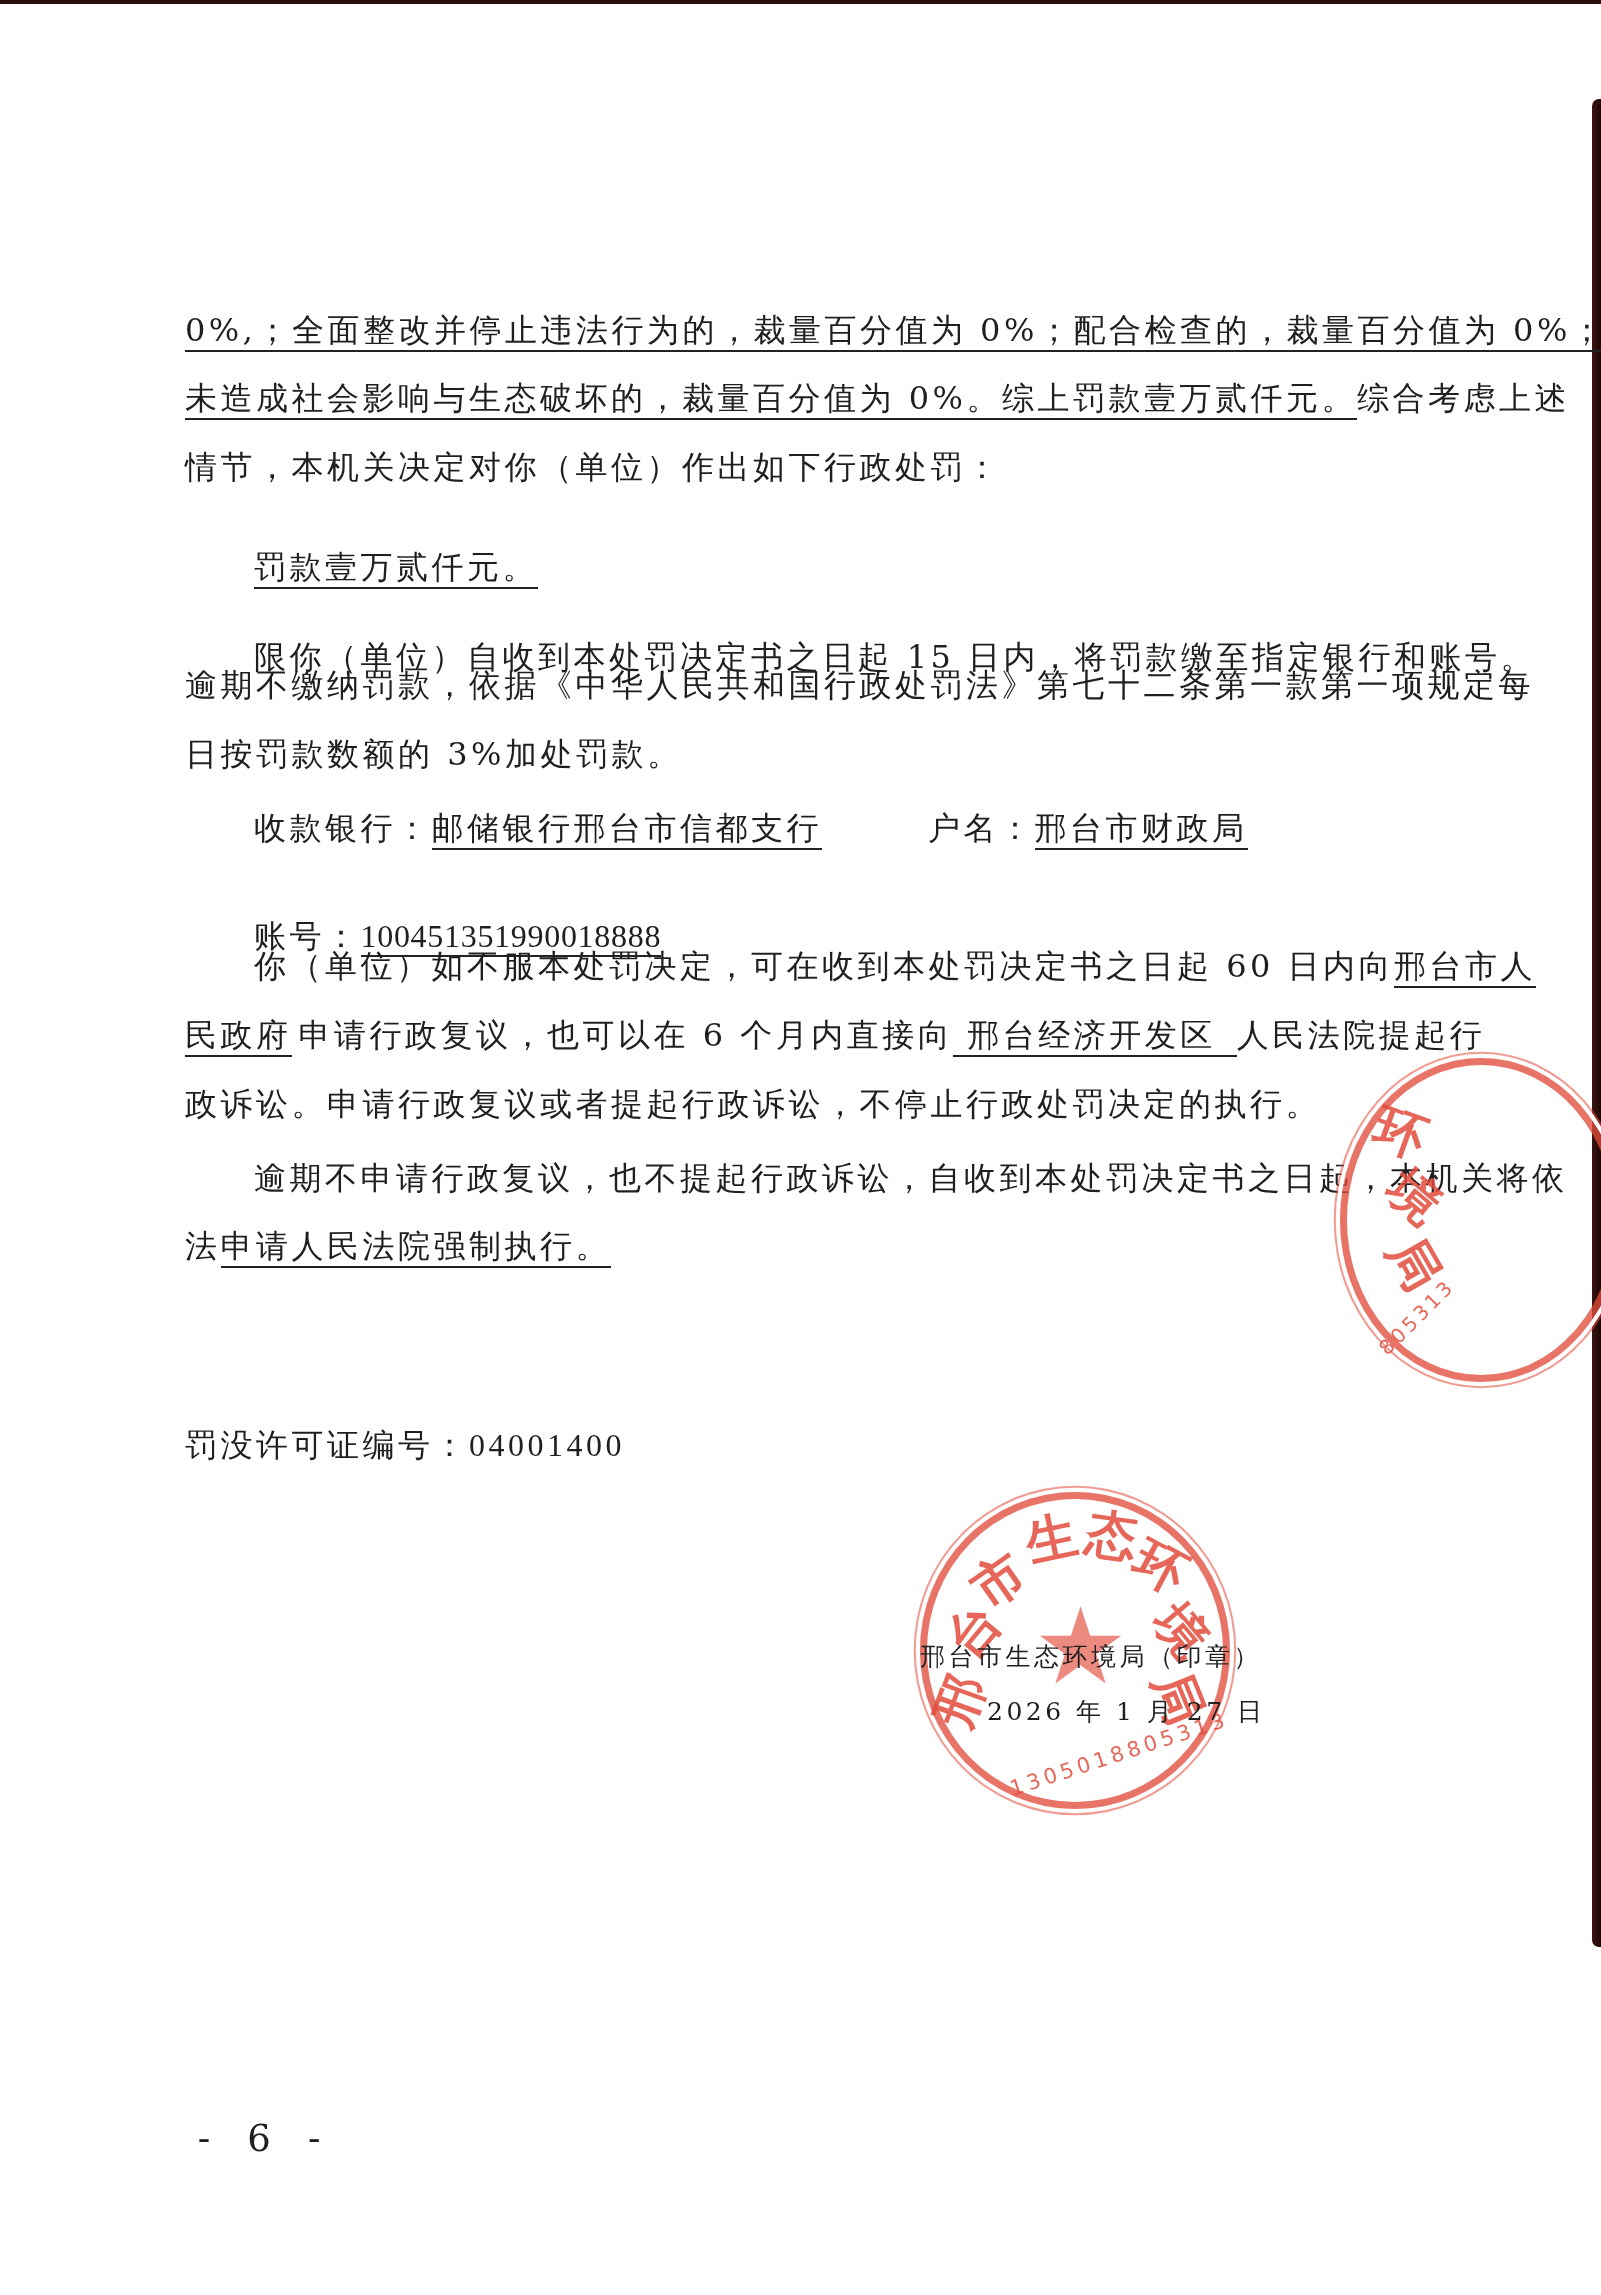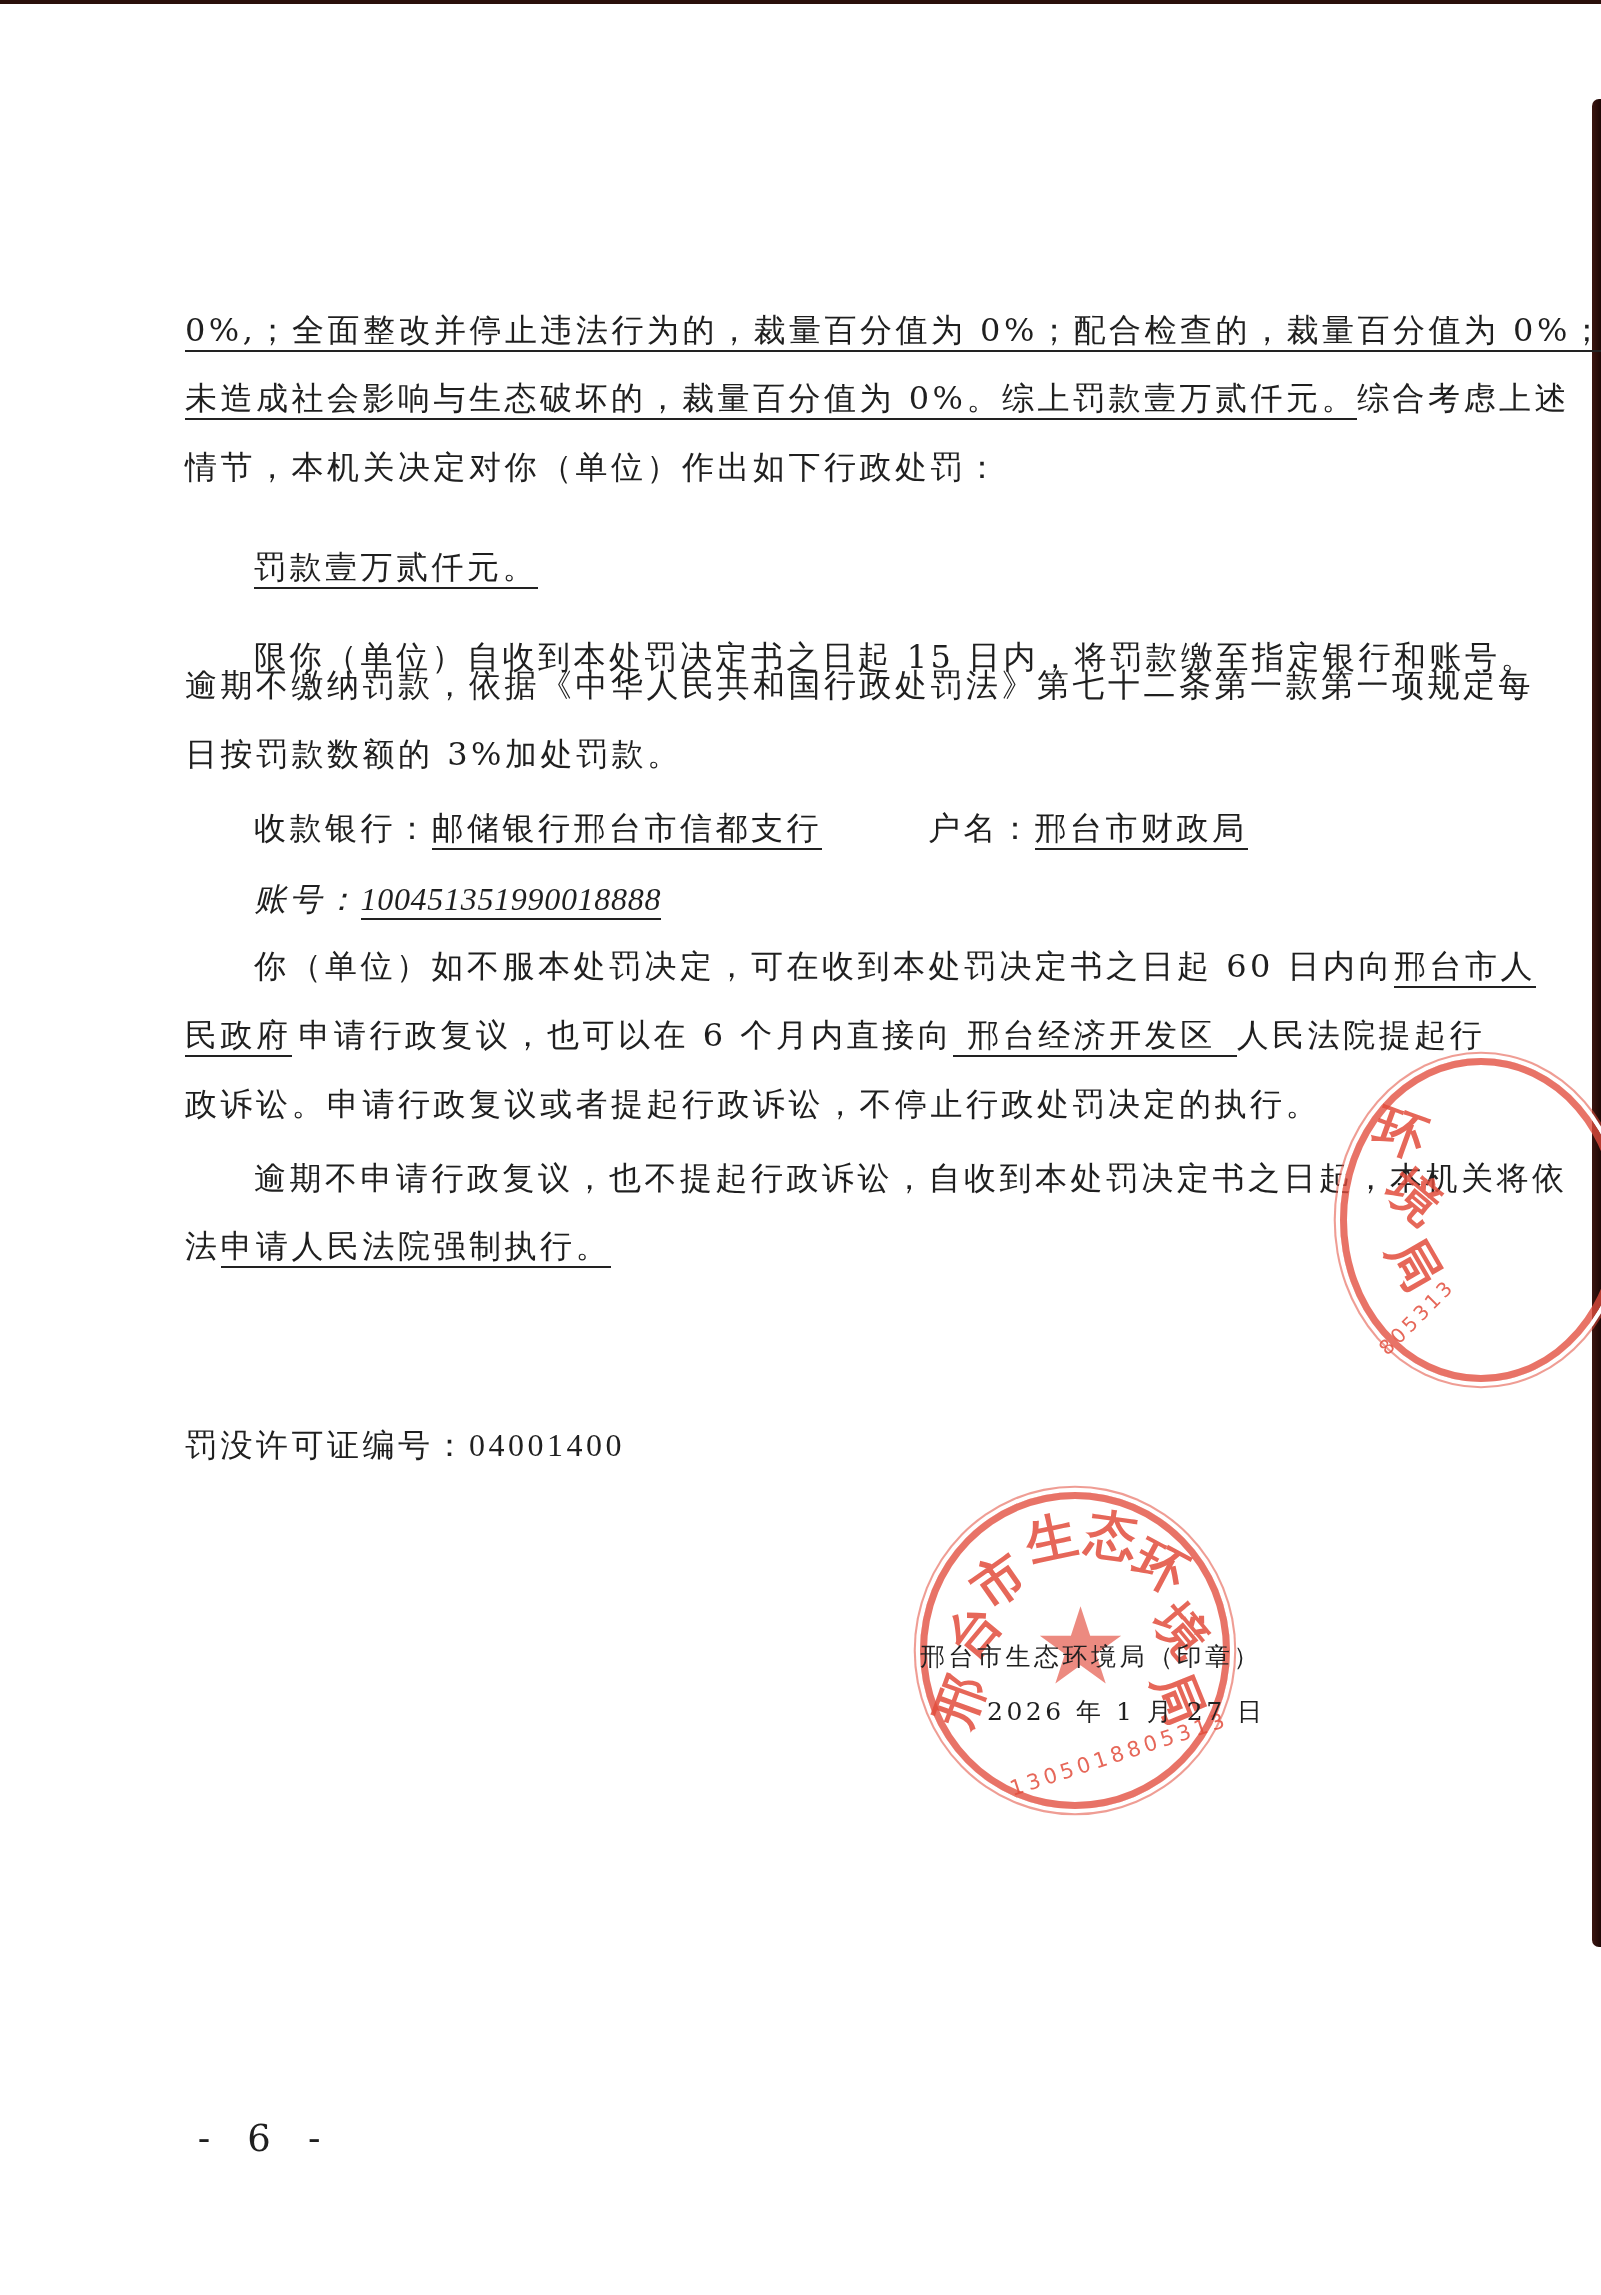--- a/index.html
+++ b/index.html
@@ -96,21 +96,21 @@
   </div>
 
   <div class="line indent" style="top:596px;margin-top:40px;">限你（单位）自收到本处罚决定书之日起 15 日内，将罚款缴至指定银行和账号。</div>
   <div class="line" style="top:664px;">逾期不缴纳罚款，依据《中华人民共和国行政处罚法》第七十二条第一款第一项规定每</div>
   <div class="line" style="top:733px;">日按罚款数额的 3%加处罚款。</div>
 
   <div class="line indent" style="top:807px;">
     <span>收款银行：</span><span class="ul">邮储银行邢台市信都支行</span><span class="gap" style="width:106px;"></span><span>户名：</span><span class="ul">邢台市财政局</span>
   </div>
 
-  <div class="line indent" style="top:878px;font-style:italic;">
+  <div class="line indent" style="top:915px;">
     <span>账号：</span><span class="ul" style="font-family:'Liberation Serif',serif;letter-spacing:0.7px;">100451351990018888</span>
   </div>
 
   <div class="line indent" style="top:945px;">
     <span>你（单位）如不服本处罚决定，可在收到本处罚决定书之日起 60 日内向</span><span class="ul">邢台市人</span>
   </div>
   <div class="line" style="top:1014px;">
     <span class="ul">民政府</span><span class="gap" style="width:7px;"></span><span>申请行政复议，也可以在 6 个月内直接向</span><span class="ul"><span class="gap" style="width:14px;"></span><span>邢台经济开发区</span><span class="gap" style="width:21px;"></span></span><span>人民法院提起行</span>
   </div>
   <div class="line" style="top:1083px;">政诉讼。申请行政复议或者提起行政诉讼，不停止行政处罚决定的执行。</div>

